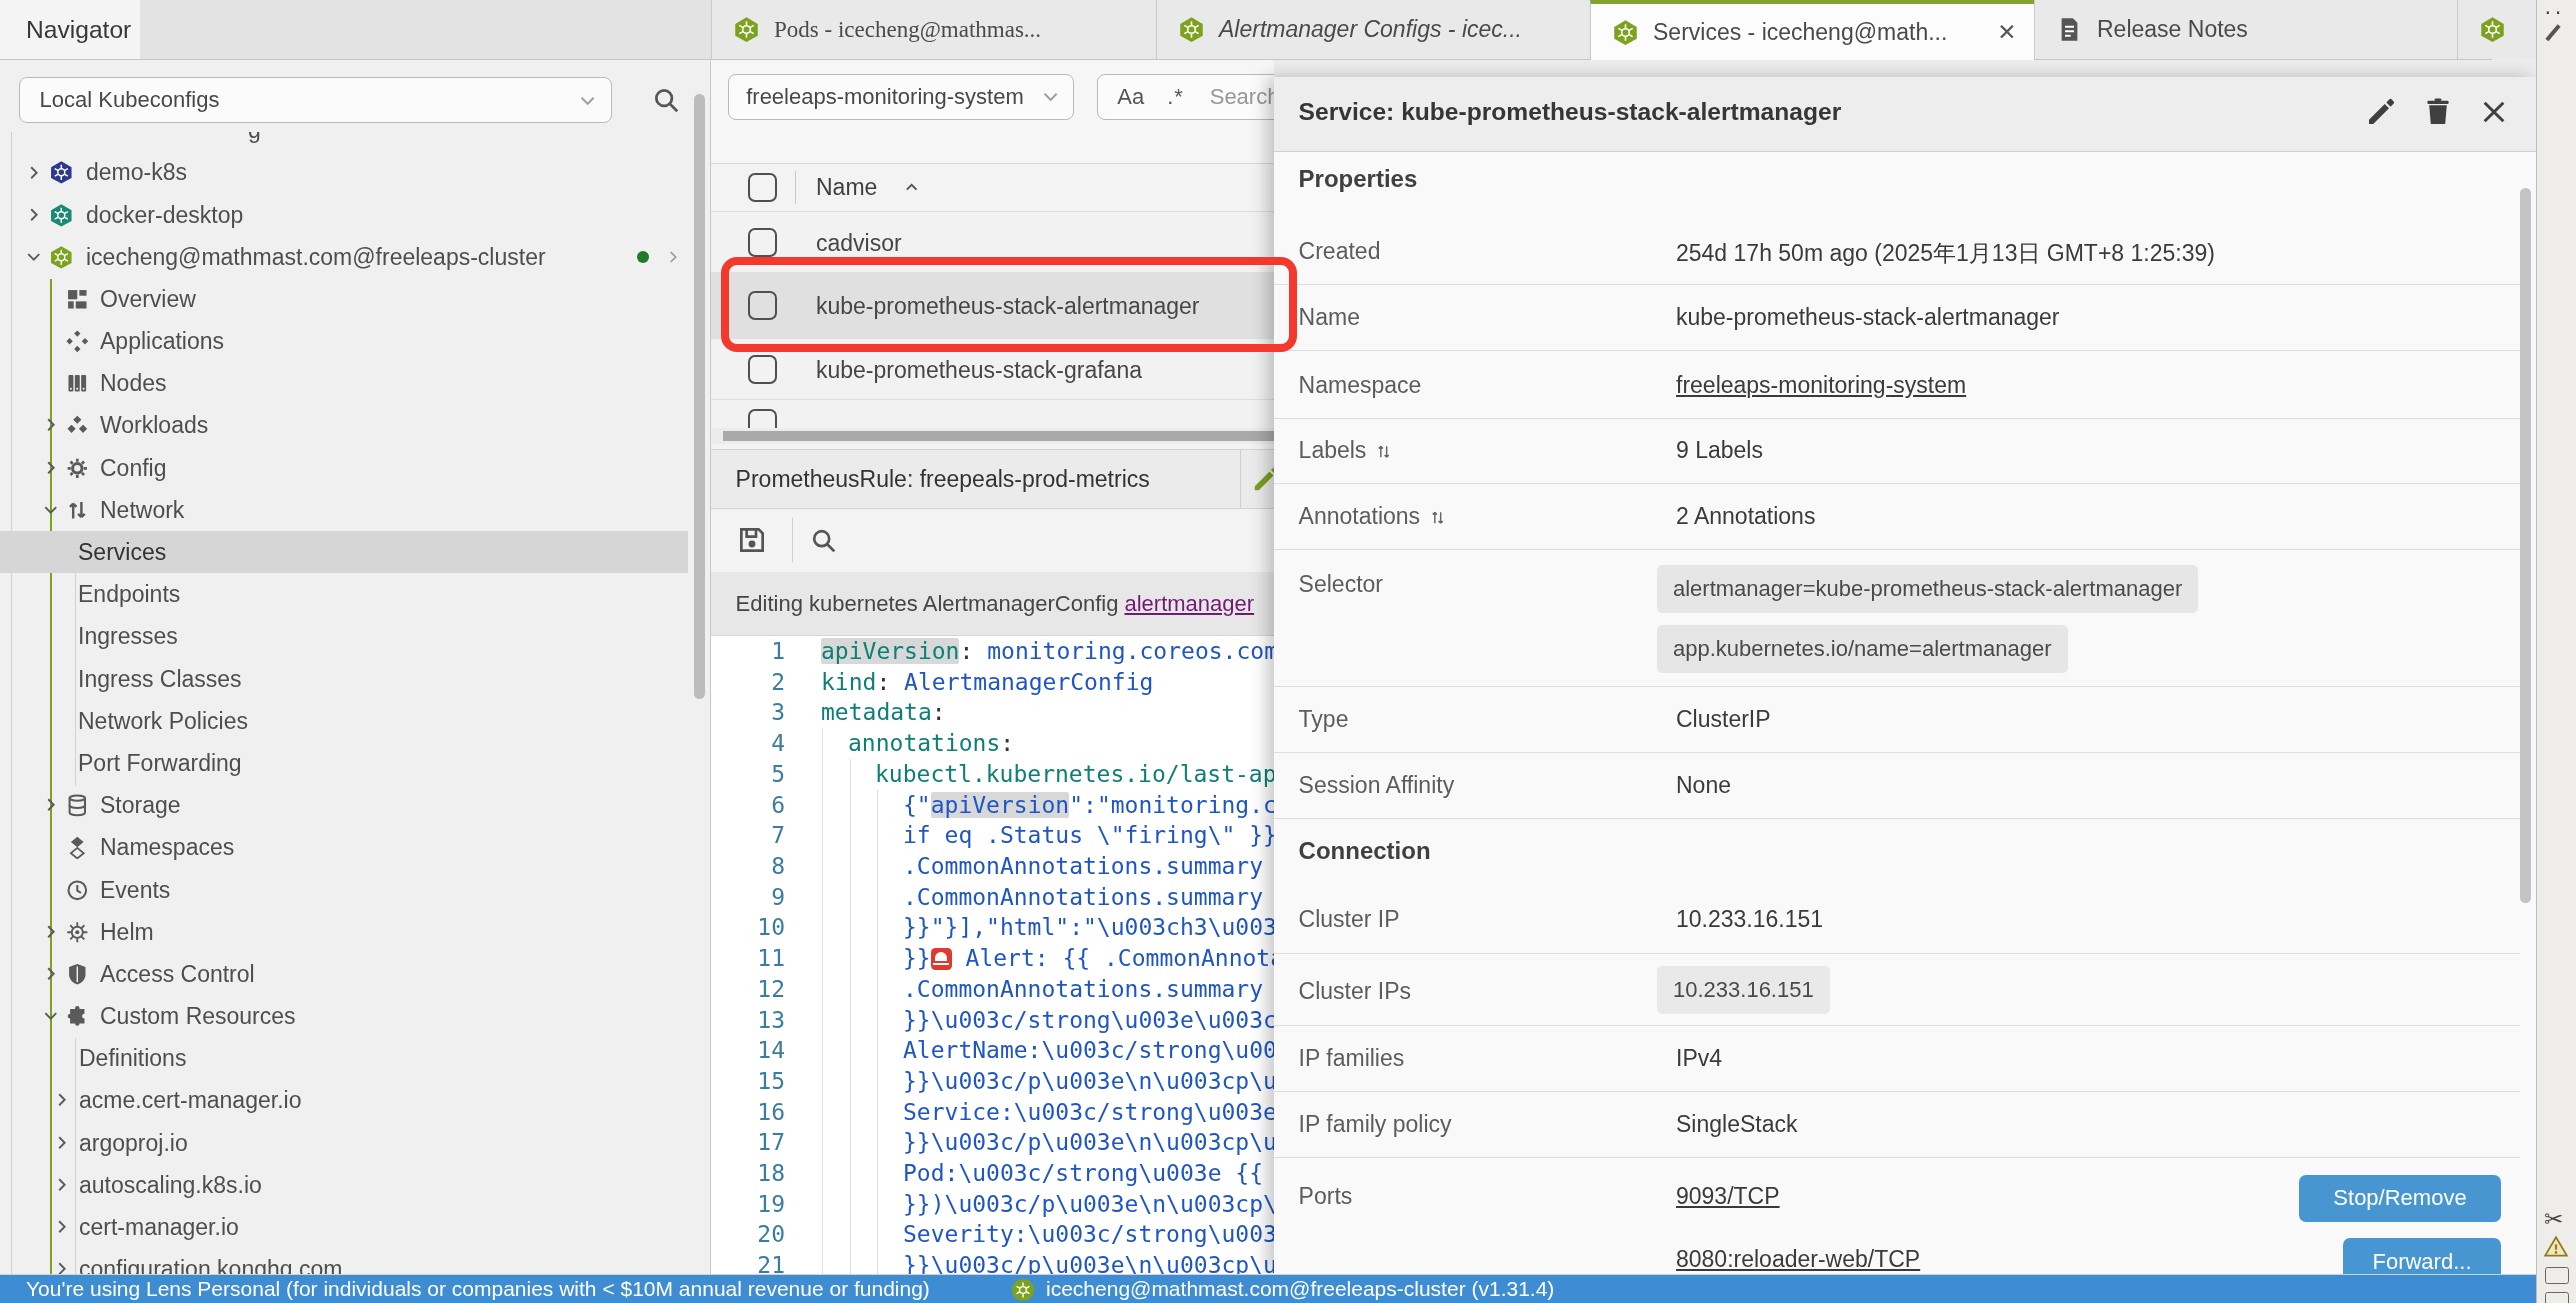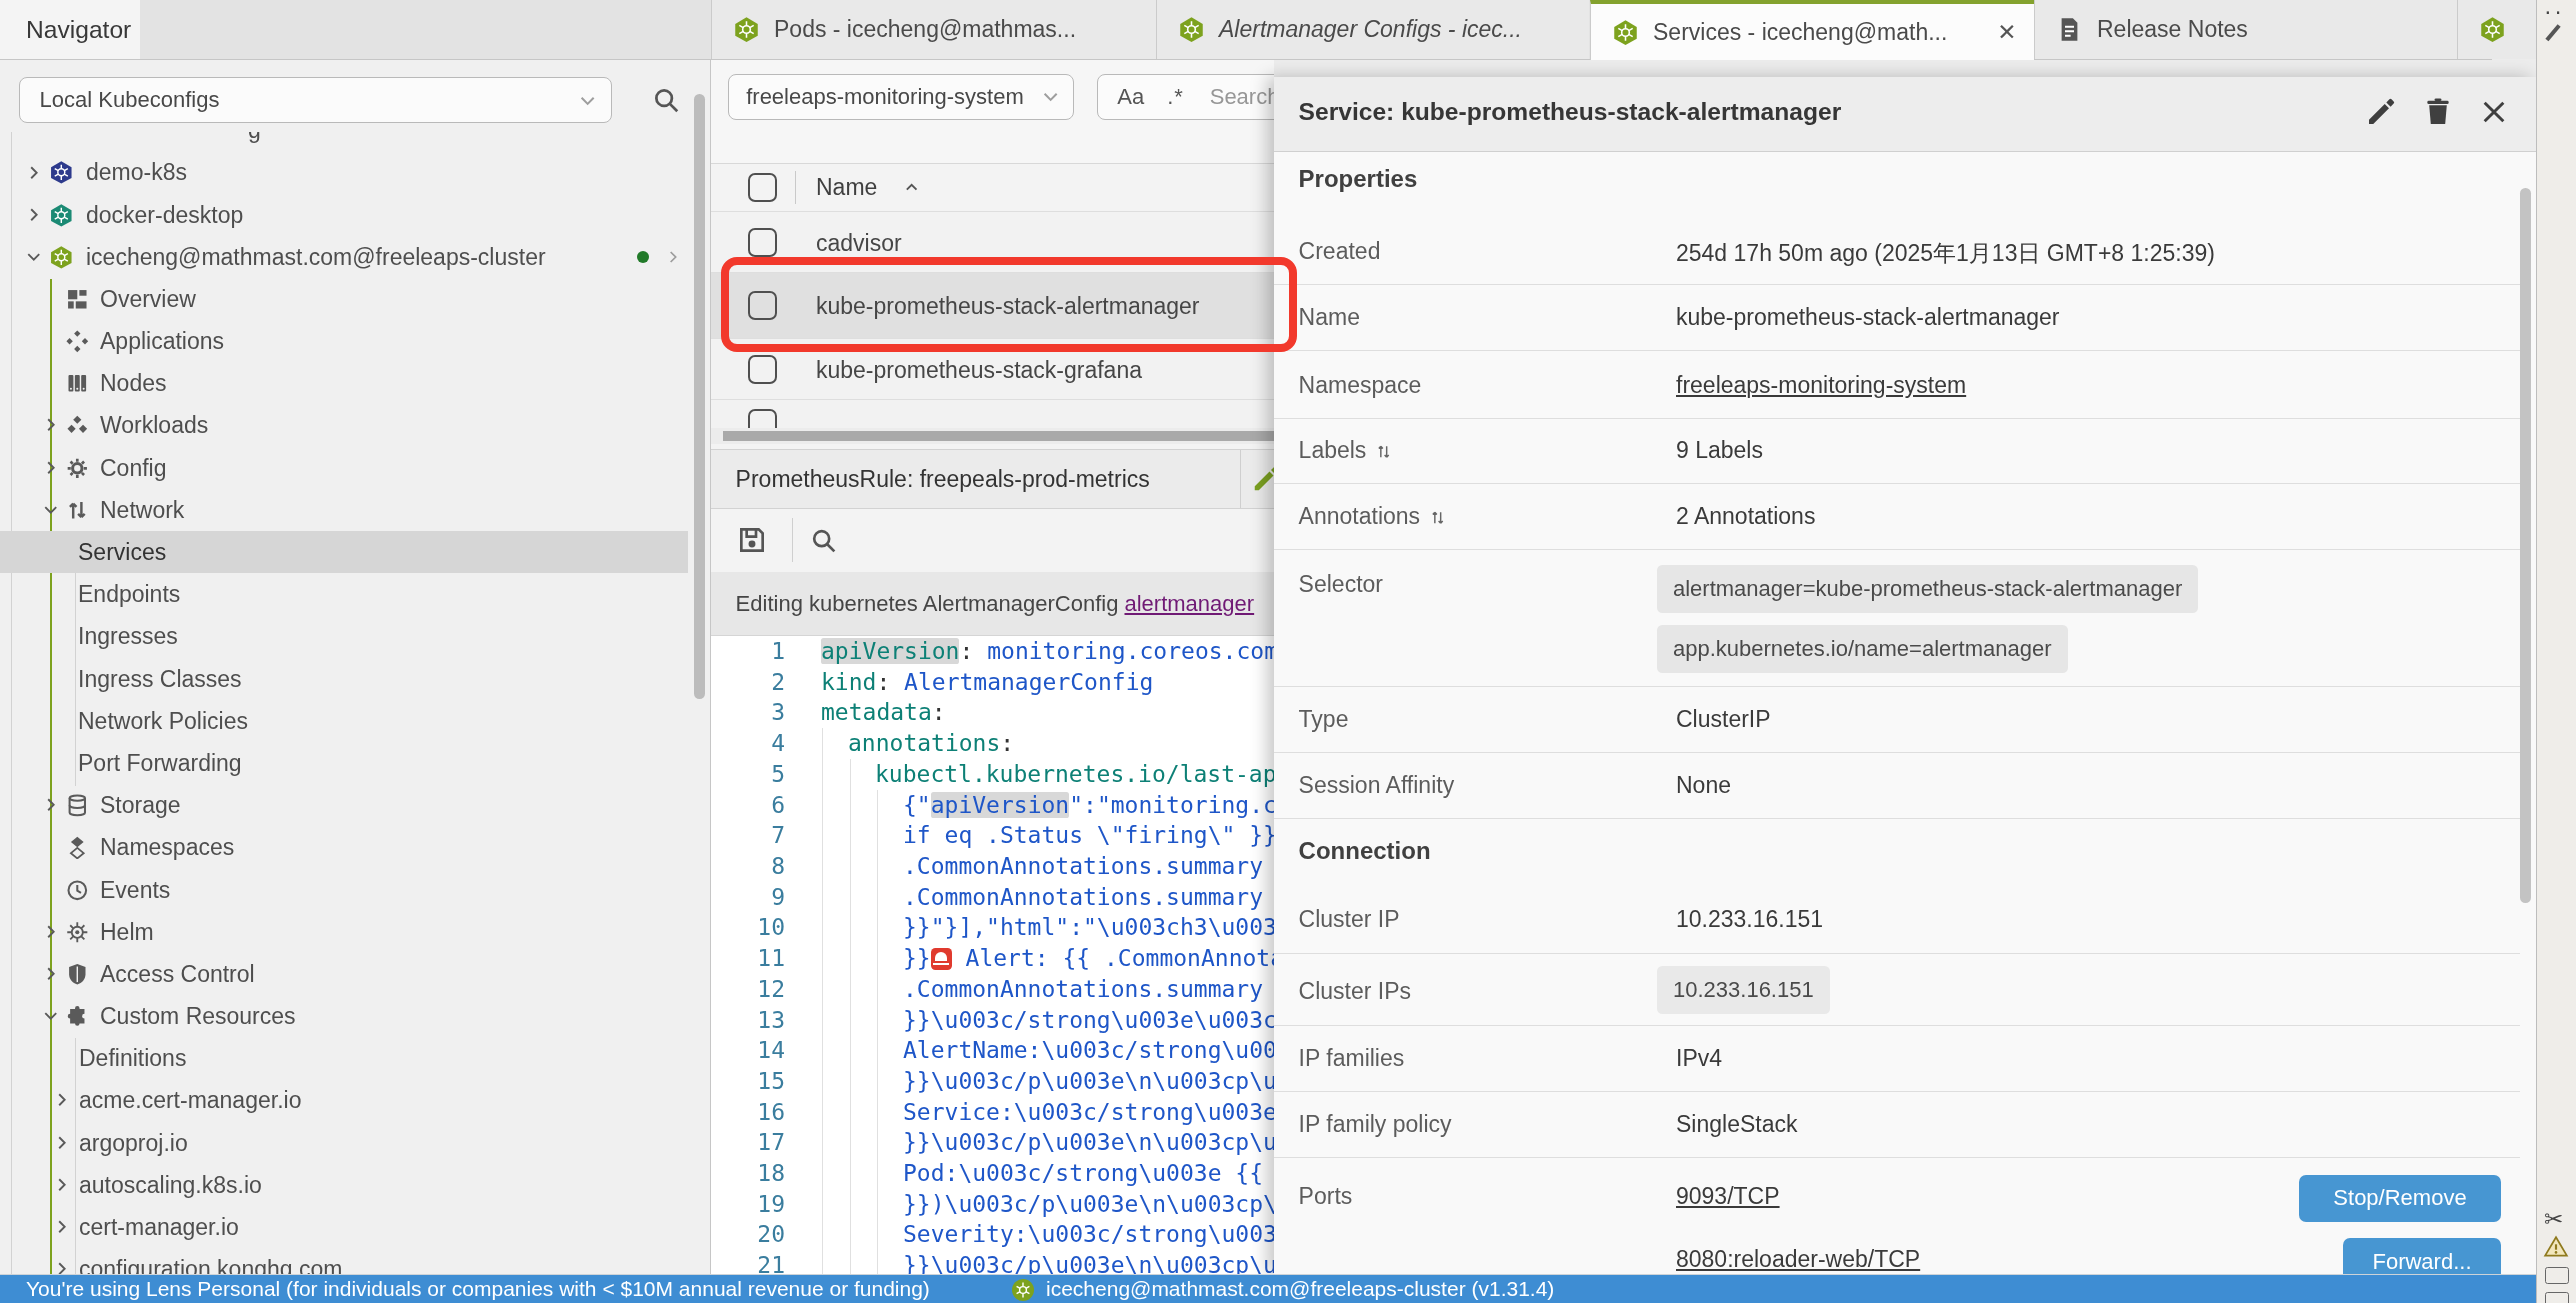--- a/index.html
+++ b/index.html
@@ -124,21 +124,21 @@
 </head>
 <body>
 
 <div id="app">
 
   <div id="tabstrip">
     <div id="navigator-tab">
       <span class="nav-title">Navigator</span>
     </div>
 
-  <div class="tab" style="left: 711px; width: 446px;">
+  <div class="tab" style="left: 711px; width: 446px; font-family: Liberation Serif, serif;">
         <span class="ticon">
           <svg viewBox="0 0 24 24" style="width:100%;height:100%;display:block;">
             <path d="M12 1.2 22 7v10.5L12 23 2 17.5V7z" fill="#7da21e"></path>
             <g stroke="#fff" stroke-width="1.4" fill="none">
               <circle cx="12" cy="12" r="3.4"></circle>
               <path d="M12 4.6v4M12 15.4v4M5.6 8.3l3.5 2M14.9 13.7l3.5 2M5.6 15.7l3.5-2M14.9 10.3l3.5-2"></path>
             </g>
           </svg>
         </span>
         <span class="tlabel">Pods - icecheng@mathmas...</span>

